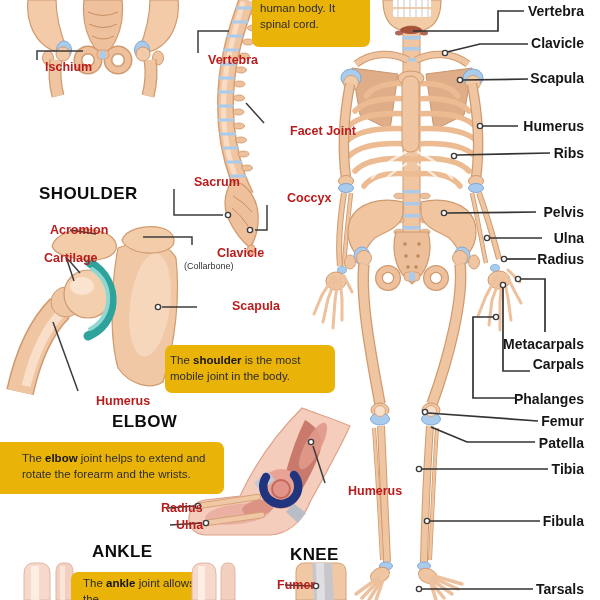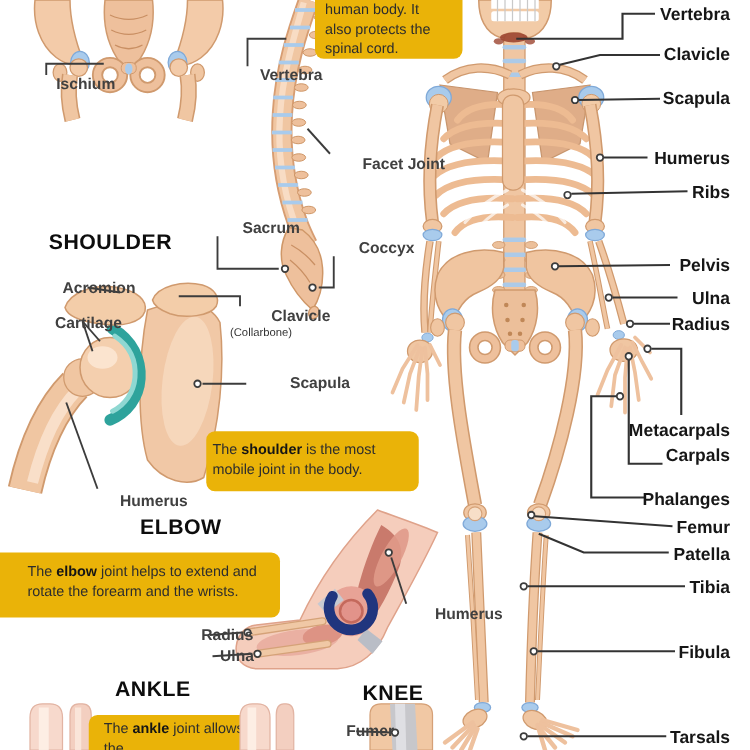--- a/index.html
+++ b/index.html
@@ -3,21 +3,21 @@
 <meta charset="utf-8">
 <style>
   html,body{margin:0;padding:0;}
   body{width:600px;height:600px;overflow:hidden;background:#fff;}
   #poster{position:relative;width:600px;height:600px;background:#fff;overflow:hidden;
           font-family:"Liberation Sans",sans-serif;}
   svg.layer{position:absolute;left:0;top:0;}
   .note{position:absolute;background:#eab308;border-radius:7px;color:#2d2d2d;
         font:11.5px/15.5px "Liberation Sans",sans-serif;}
   .note b{font-weight:700;color:#151515;}
-  .lbl{position:absolute;font:700 12.5px "Liberation Sans",sans-serif;color:#404040;white-space:nowrap;padding-left:32px;}
+  .lbl{position:absolute;font:700 12.5px "Liberation Sans",sans-serif;color:#b91c1c;white-space:nowrap;padding-left:32px;}
   .sub{position:absolute;font:400 9px "Liberation Sans",sans-serif;color:#333;white-space:nowrap;}
   .rlbl{position:absolute;right:16px;text-align:right;font:700 14px "Liberation Sans",sans-serif;
         color:#161616;white-space:nowrap;}
   .hdg{position:absolute;font:700 17px "Liberation Sans",sans-serif;letter-spacing:.4px;color:#0d0d0d;white-space:nowrap;}
   .nowrap{white-space:nowrap;}
 </style>
 </head>
 <body>
 
 <div id="poster">
@@ -289,21 +289,20 @@
     <g>
       <path d="M24,600 L24,574 Q24,563 34,563 L40,563 Q50,563 50,574 L50,600 Z" fill="#F7D9CC" stroke="#E2B4A3" stroke-width="1"></path>
       <rect x="31" y="566" width="8" height="34" fill="#FDEFE7" opacity="0.9"></rect>
       <path d="M56,600 L56,572 Q56,563 63,563 L66,563 Q73,563 73,572 L73,600 Z" fill="#F3CFC0" stroke="#E2B4A3" stroke-width="1"></path>
       <rect x="60" y="566" width="5" height="34" fill="#FBE7DC" opacity="0.9"></rect>
     </g>
   </svg>
 
   <div class="note" style="left:252px;top:0;width:110px;height:45px;padding:1px 0 1px 8px;border-radius:0 0 7px 7px;">
     <div class="nowrap">human body. It</div>
-    <div class="nowrap">also protects the</div>
     <div class="nowrap">spinal cord.</div>
   </div>
 
 
   <div class="note" style="left:165px;top:345px;width:170px;height:48px;padding:8px 5px;box-sizing:border-box;">
     <span>The </span><b>shoulder</b><span> is the most mobile joint in the body.</span>
   </div>
 
   <div class="note" style="left:0;top:442px;width:224px;height:52px;padding:9px 10px 0 22px;border-radius:0 7px 7px 0;box-sizing:border-box;">
     <span>The </span><b>elbow</b><span> joint helps to extend and rotate the forearm and the wrists.</span>

